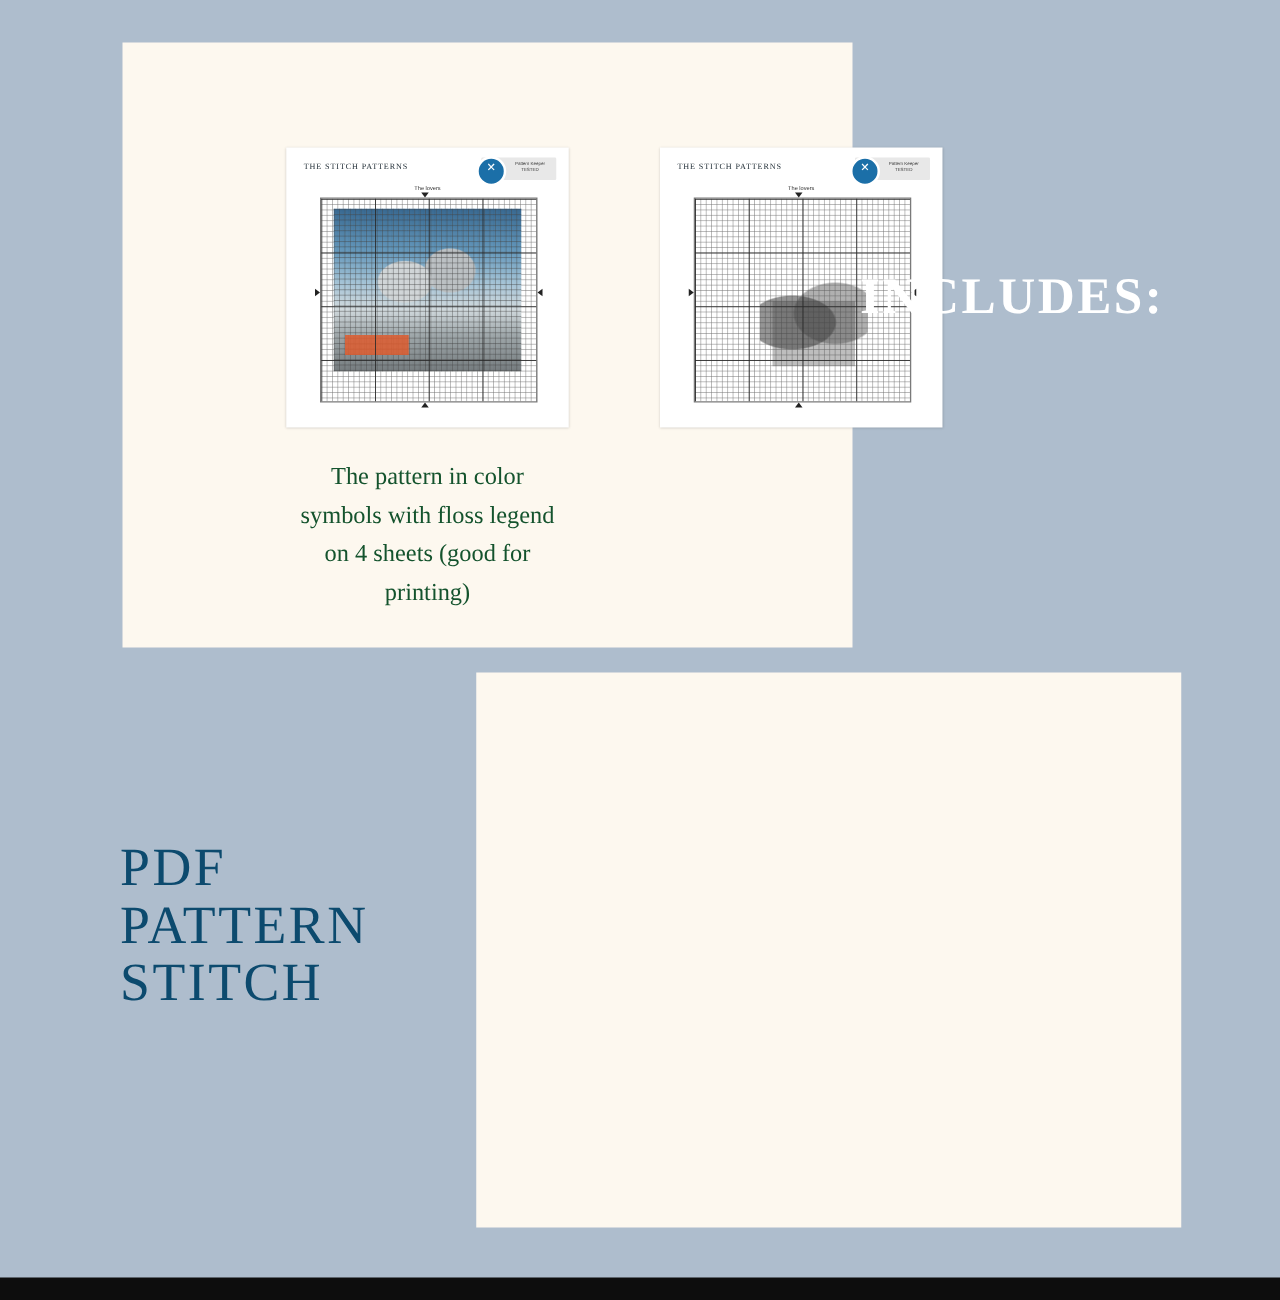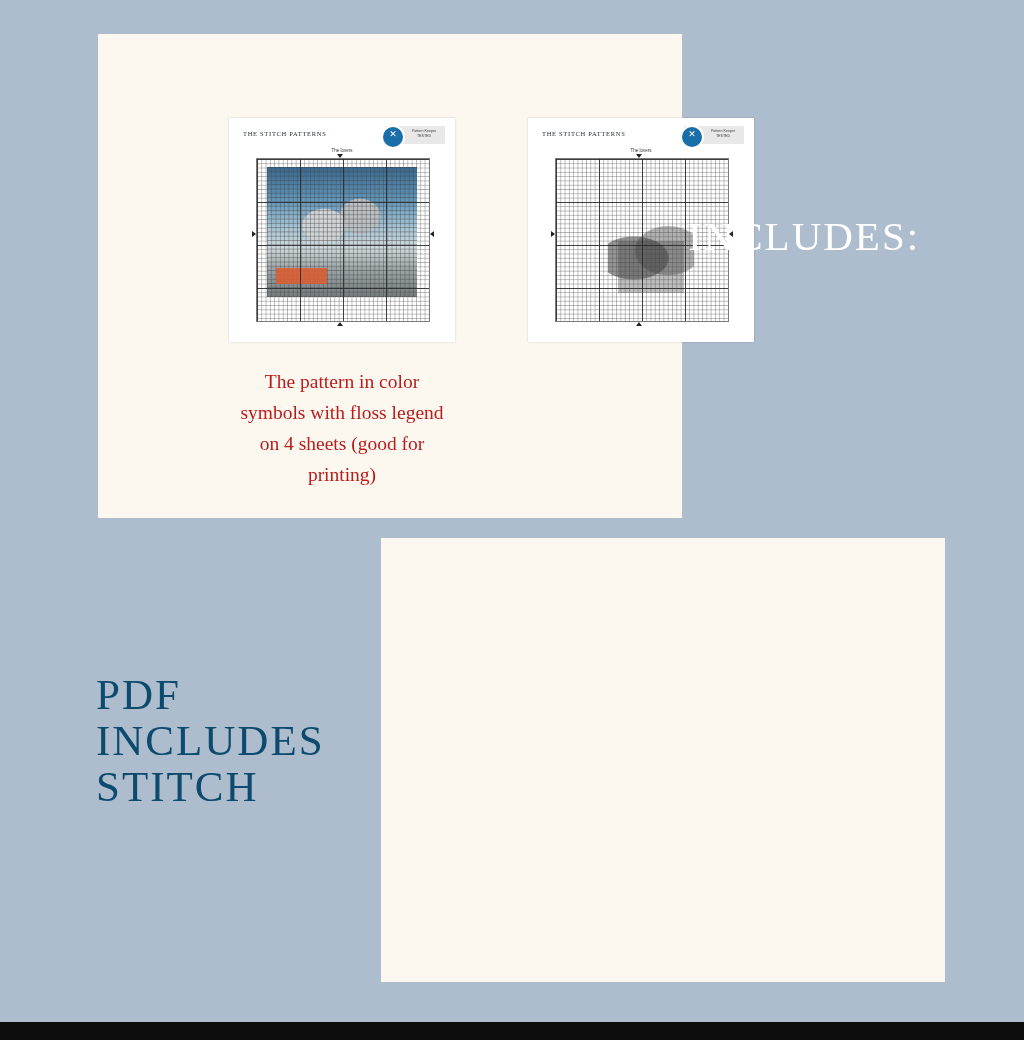--- a/index.html
+++ b/index.html
@@ -20,30 +20,31 @@
   }
   #panel-top{ left:98px; top:34px; width:584px; height:484px; }
   #panel-bottom{ left:381px; top:538px; width:564px; height:444px; }
 
   
   .includes-title{
     position:absolute; left:688px; top:212px; width:330px;
     color:#ffffff; font-size:41px; letter-spacing:2px;
     font-family:"Liberation Serif", serif;
     text-align:left;
+    font-weight:bold;
   }
   .pdf-title{
     position:absolute; left:96px; top:672px; width:280px;
     color:#0c4a6e; font-size:43px; line-height:46px; letter-spacing:2px;
     font-family:"Liberation Serif", serif;
   }
 
   
   .caption{
-    position:absolute;text-align:center;color:#b91c1c;
+    position:absolute;text-align:center;color:#14532d;
     font-size:19.5px;line-height:31px;font-family:"Liberation Serif", serif;
   }
   #cap-1{ left:132px; top:332px; width:224px; }
   #cap-2{ left:424px; top:332px; width:236px; }
 
   
   .sheet{
     position:absolute;background:#ffffff;
     box-shadow:0 0 2px rgba(0,0,0,.18);
     overflow:hidden;
@@ -195,17 +196,17 @@
   
   
 
   
   
 </div>
 
 <div class="includes-title">INCLUDES:</div>
 <div class="pdf-title" id="pdf-title">
     <div>PDF</div>
-    <div>INCLUDES</div>
+    <div>PATTERN</div>
     <div>STITCH</div>
   </div>
 
 <div class="bottom-bar"></div>
 
 </body></html>

